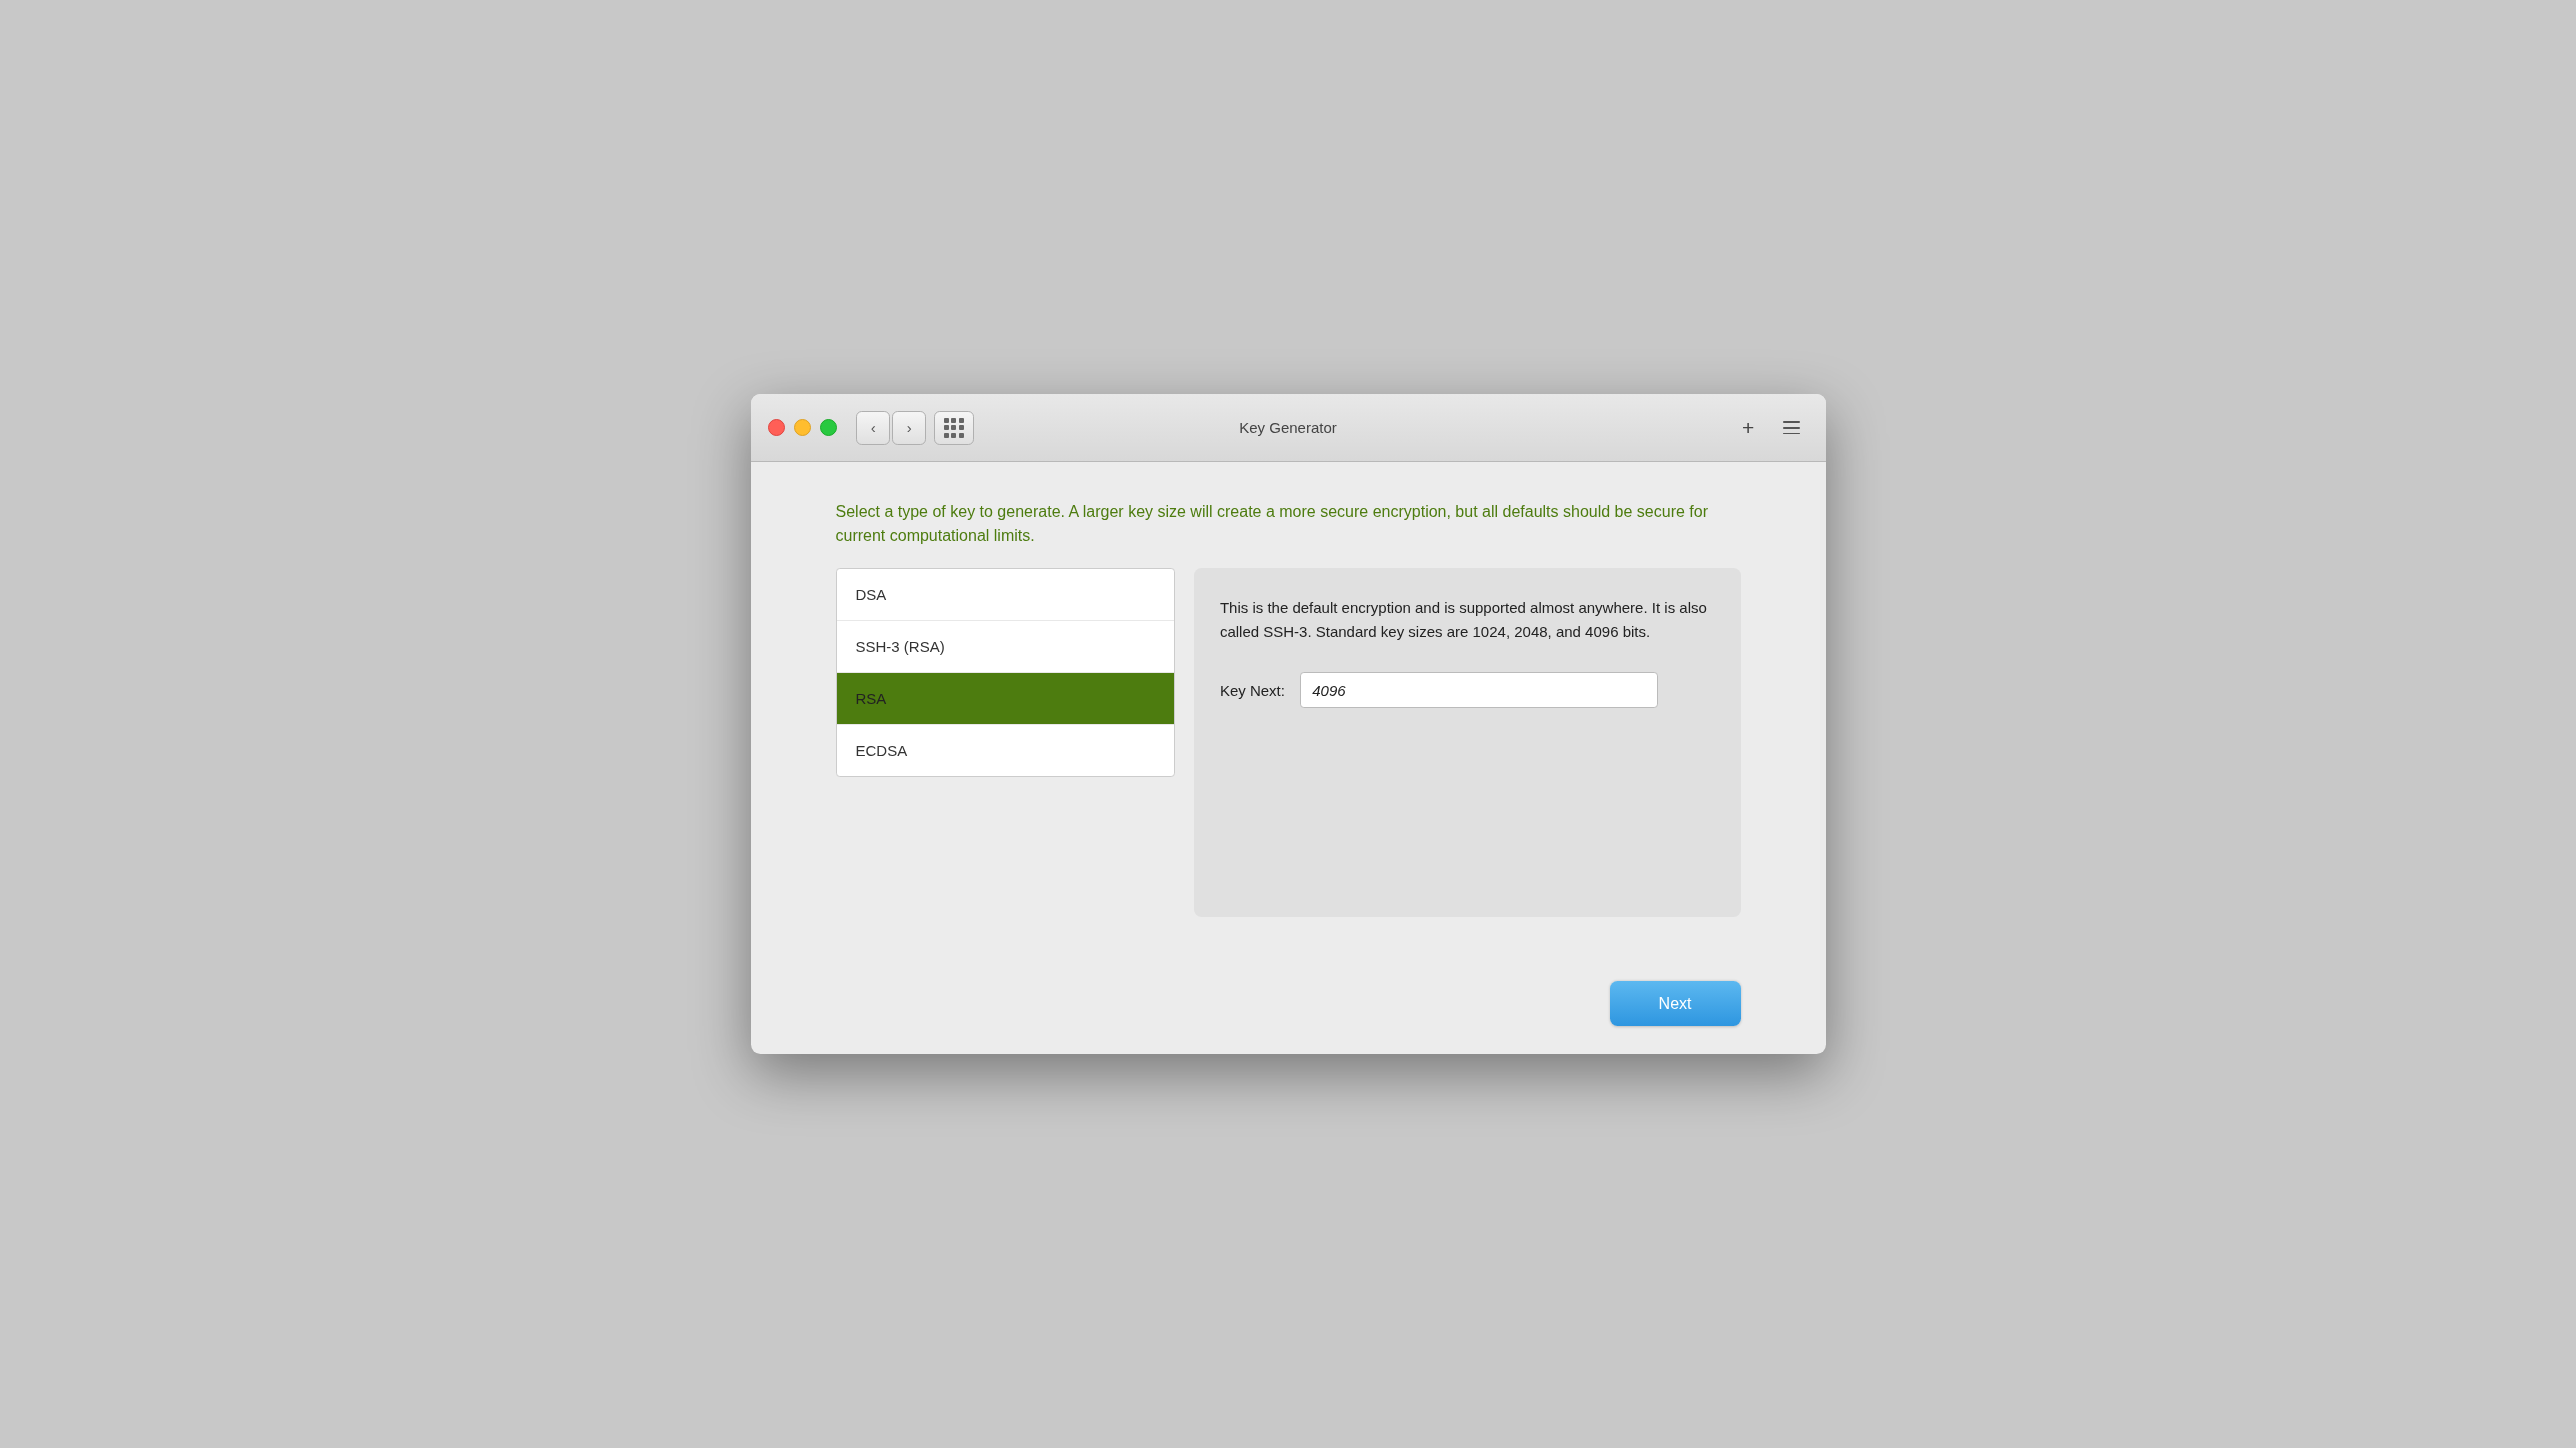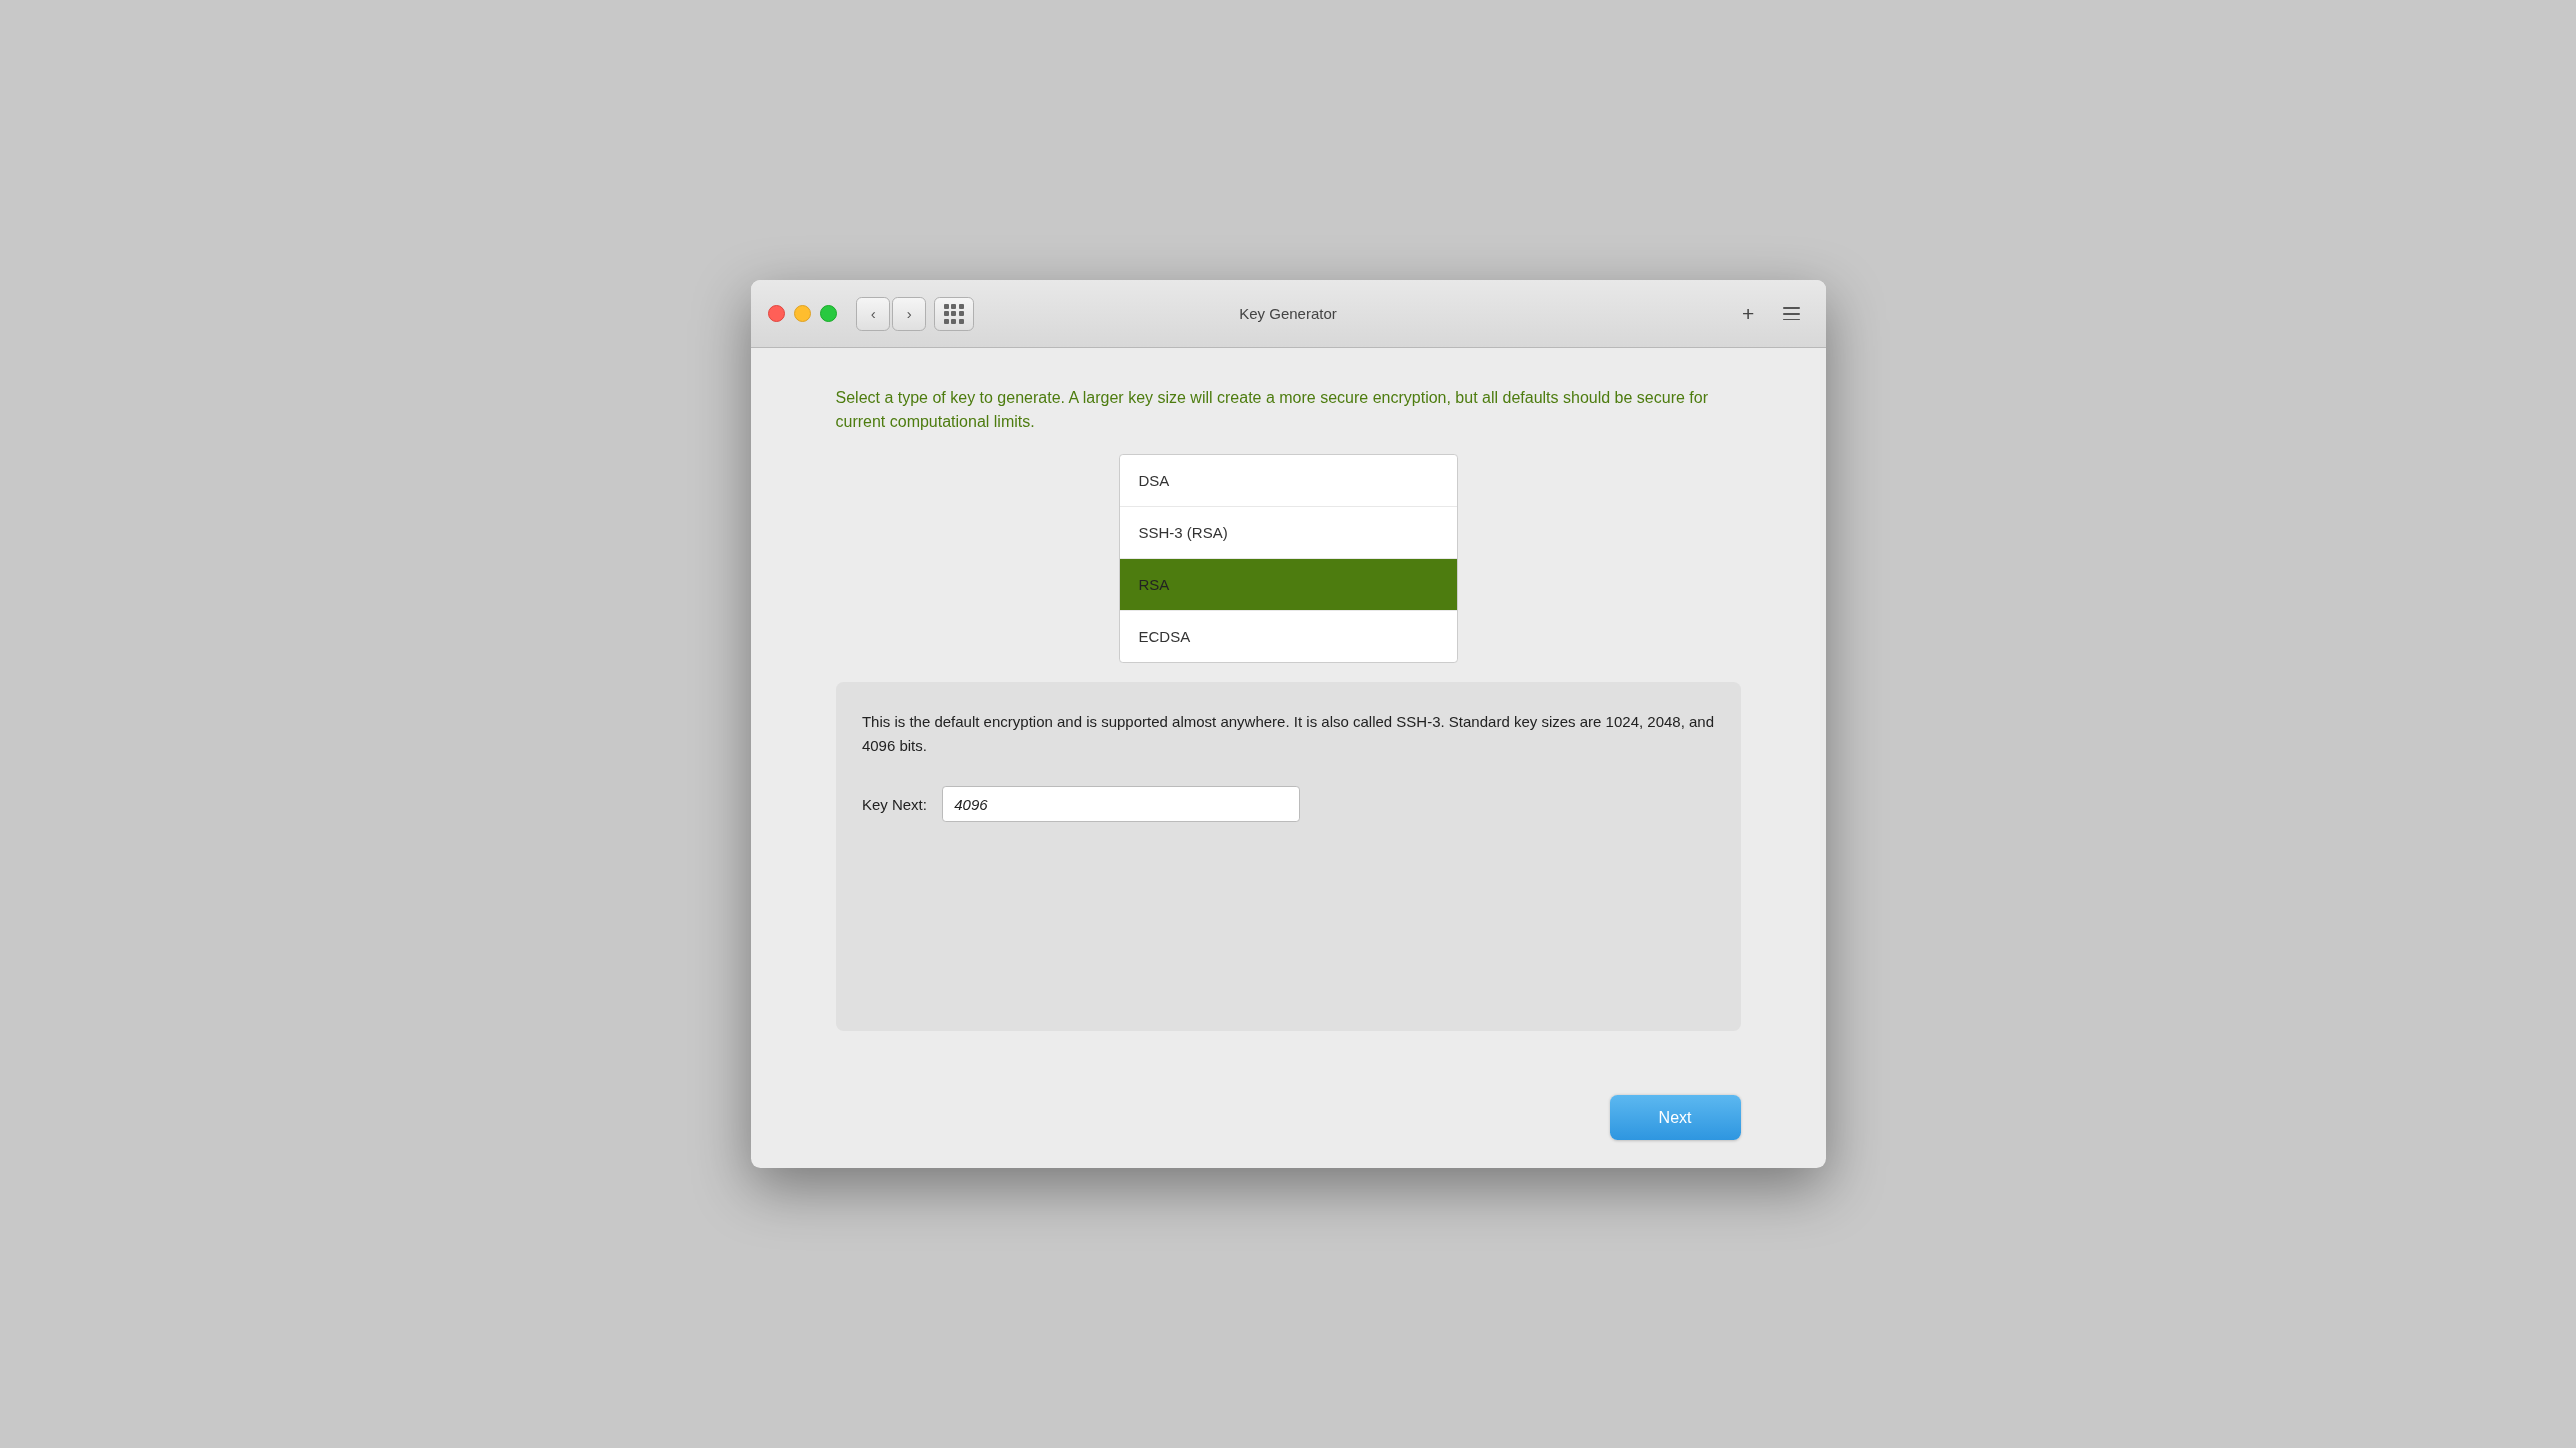--- a/index.html
+++ b/index.html
@@ -132,22 +132,21 @@
     .description {
       font-size: 16px;
       color: #4d7c0f;
       line-height: 1.5;
       margin-bottom: 20px;
     }
 
     .panels {
       display: flex;
       gap: 19px;
-      align-items: center;
-      flex-direction: column;
+      align-items: flex-start;
     }
 
     .key-list {
       width: 339px;
       background: #fff;
       border: 0.9px solid #ccc;
       border-radius: 3.8px;
       overflow: hidden;
       flex-shrink: 0;
     }

